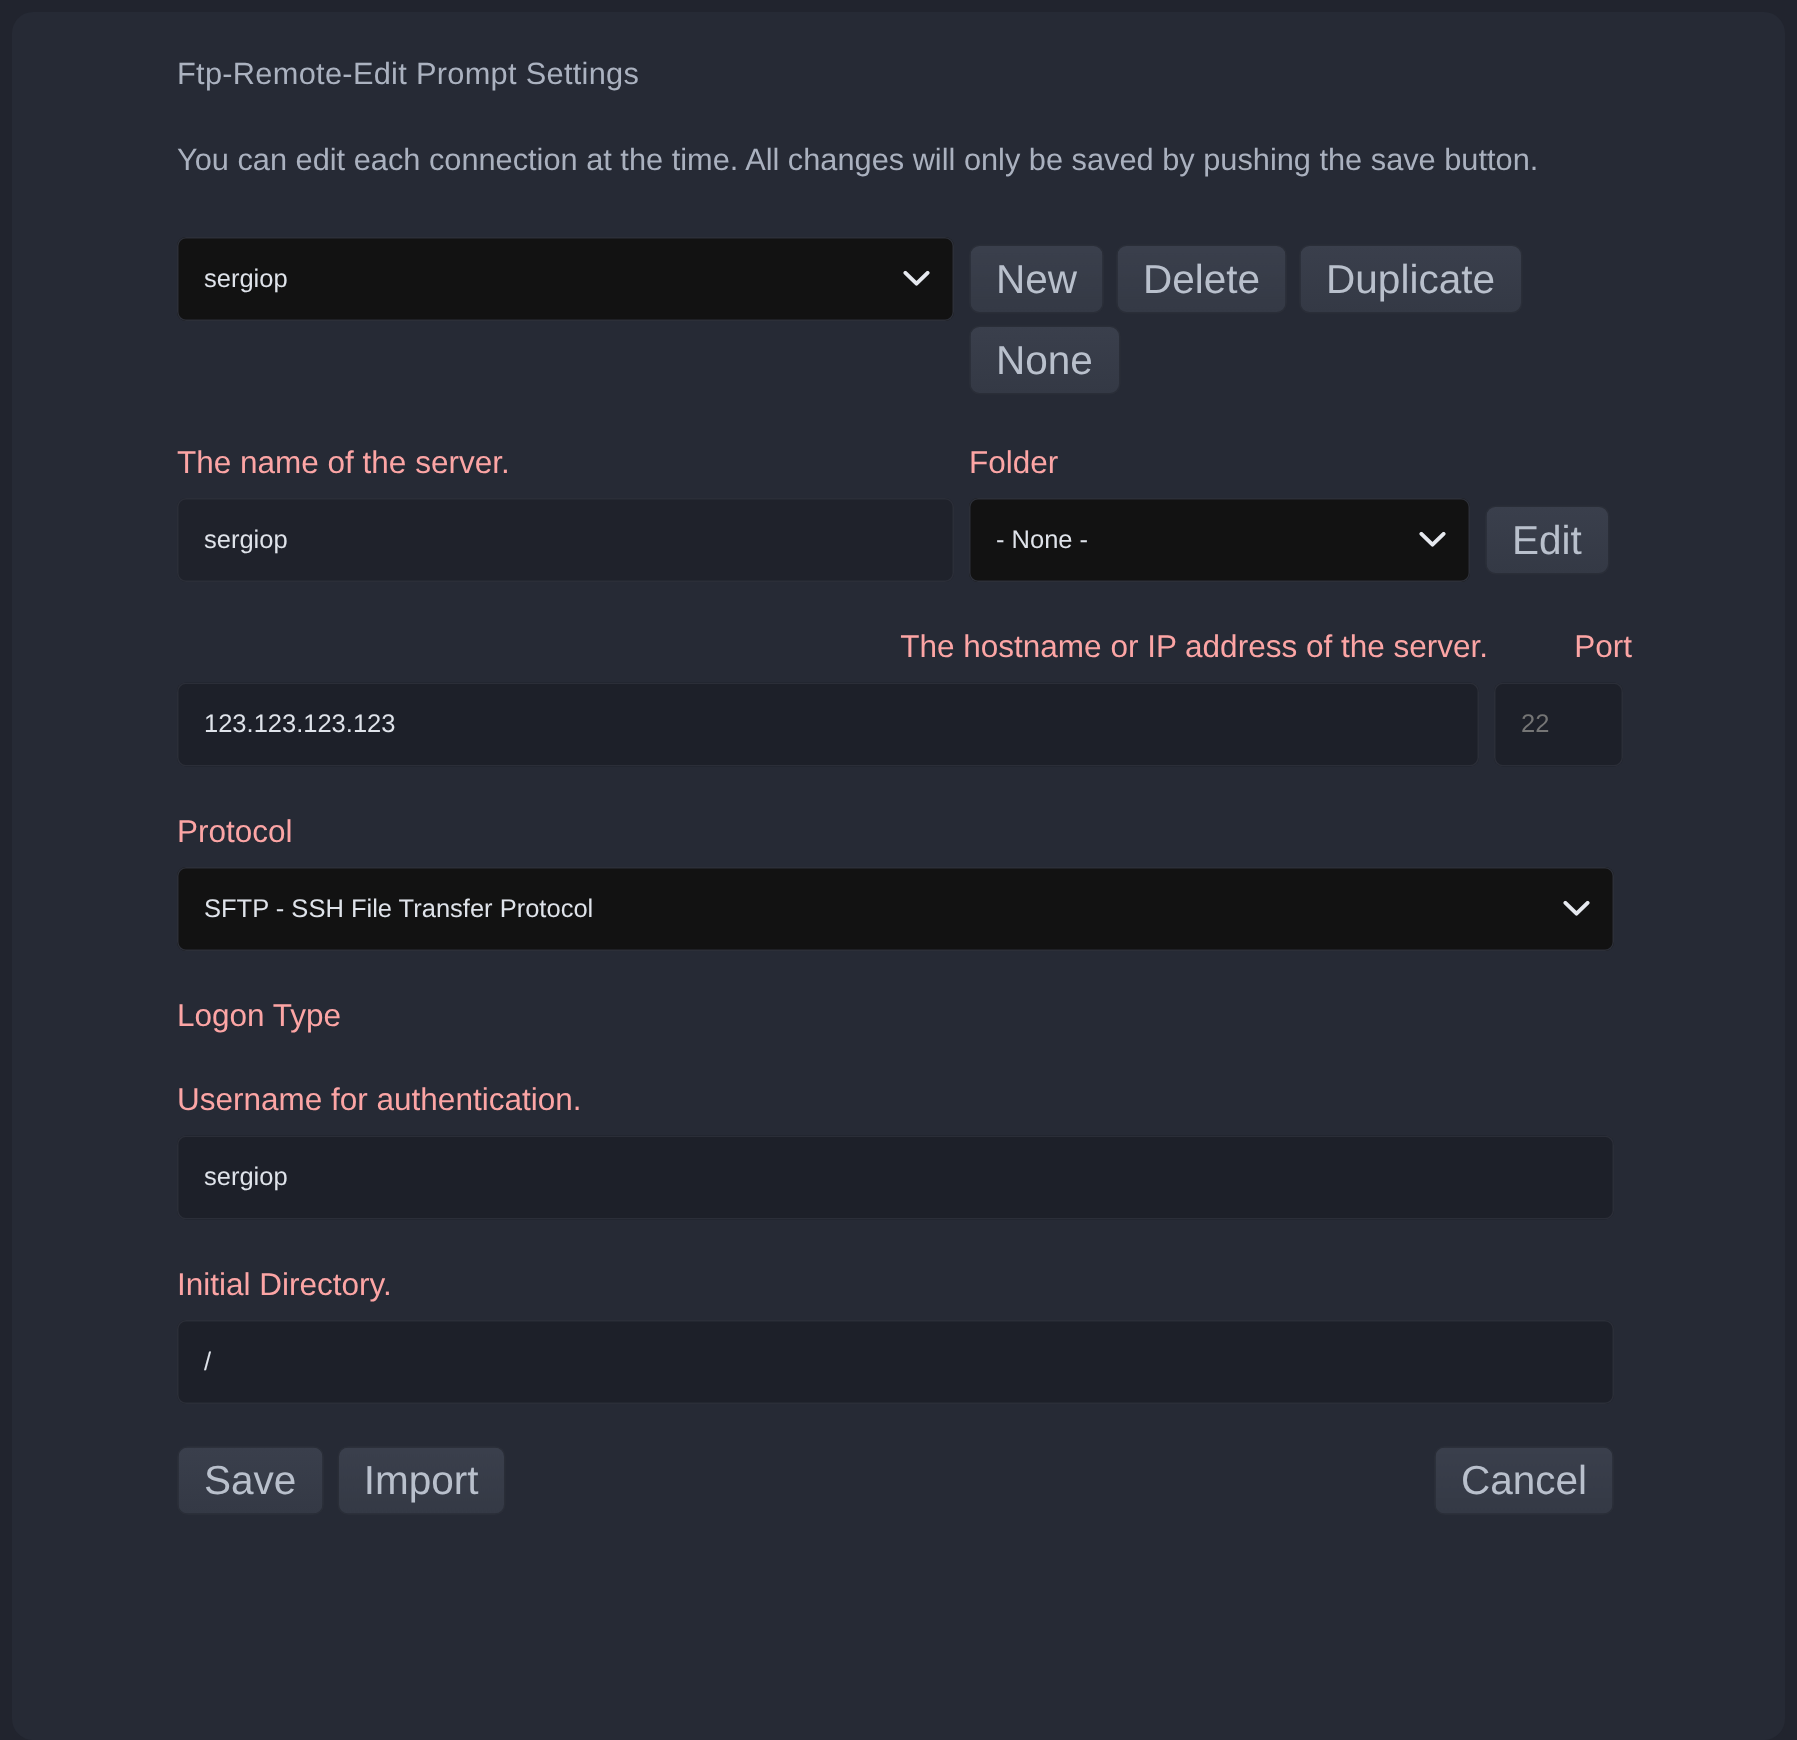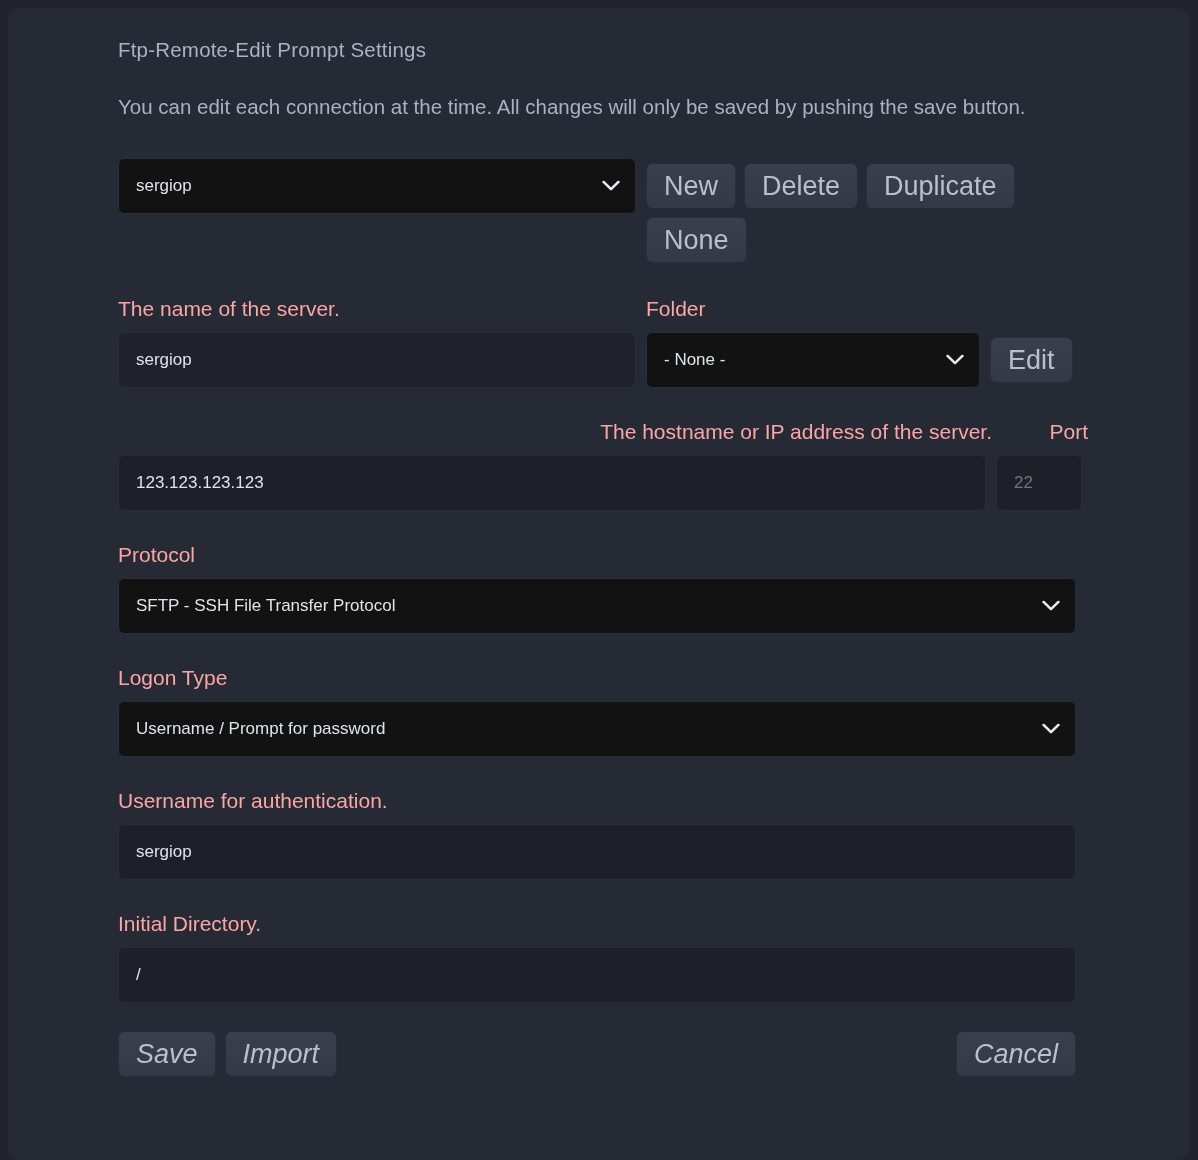--- a/index.html
+++ b/index.html
@@ -172,21 +172,20 @@
   
   .block { margin-top: 32px; }
   .full { width: 958px; }
 
   
   #bottom-row {
     display: flex;
     align-items: flex-end;
     margin-top: 28px;
     width: 958px;
-    font-style: italic;
   }
   #bottom-left { display: flex; gap: 9px; }
   #bottom-right { margin-left: auto; }
 </style>
 </head>
 <body>
 
 <div id="panel">
   <div id="inner">
 
@@ -244,28 +243,20 @@
         <span class="chev">
           <svg width="18" height="11" viewBox="0 0 18 11">
               <path d="M1.6 1.4 L9 8.6 L16.4 1.4" stroke="#e6e9ef" stroke-width="2.6" fill="none" stroke-linecap="round" stroke-linejoin="round"></path>
             </svg>
         </span>
       </div>
     </div>
 
     <div class="block">
       <div class="labelrow">Logon Type</div>
-      <div class="field select full">
-        <span class="sel-value">Username / Prompt for password</span>
-        <span class="chev">
-          <svg width="18" height="11" viewBox="0 0 18 11">
-              <path d="M1.6 1.4 L9 8.6 L16.4 1.4" stroke="#e6e9ef" stroke-width="2.6" fill="none" stroke-linecap="round" stroke-linejoin="round"></path>
-            </svg>
-        </span>
-      </div>
     </div>
 
     <div class="block">
       <div class="labelrow">Username for authentication.</div>
       <input class="field text-input dark full" type="text" spellcheck="false" value="sergiop" style="">
     </div>
 
     <div class="block">
       <div class="labelrow">Initial Directory.</div>
       <input class="field text-input dark full" type="text" spellcheck="false" value="/" style="">

